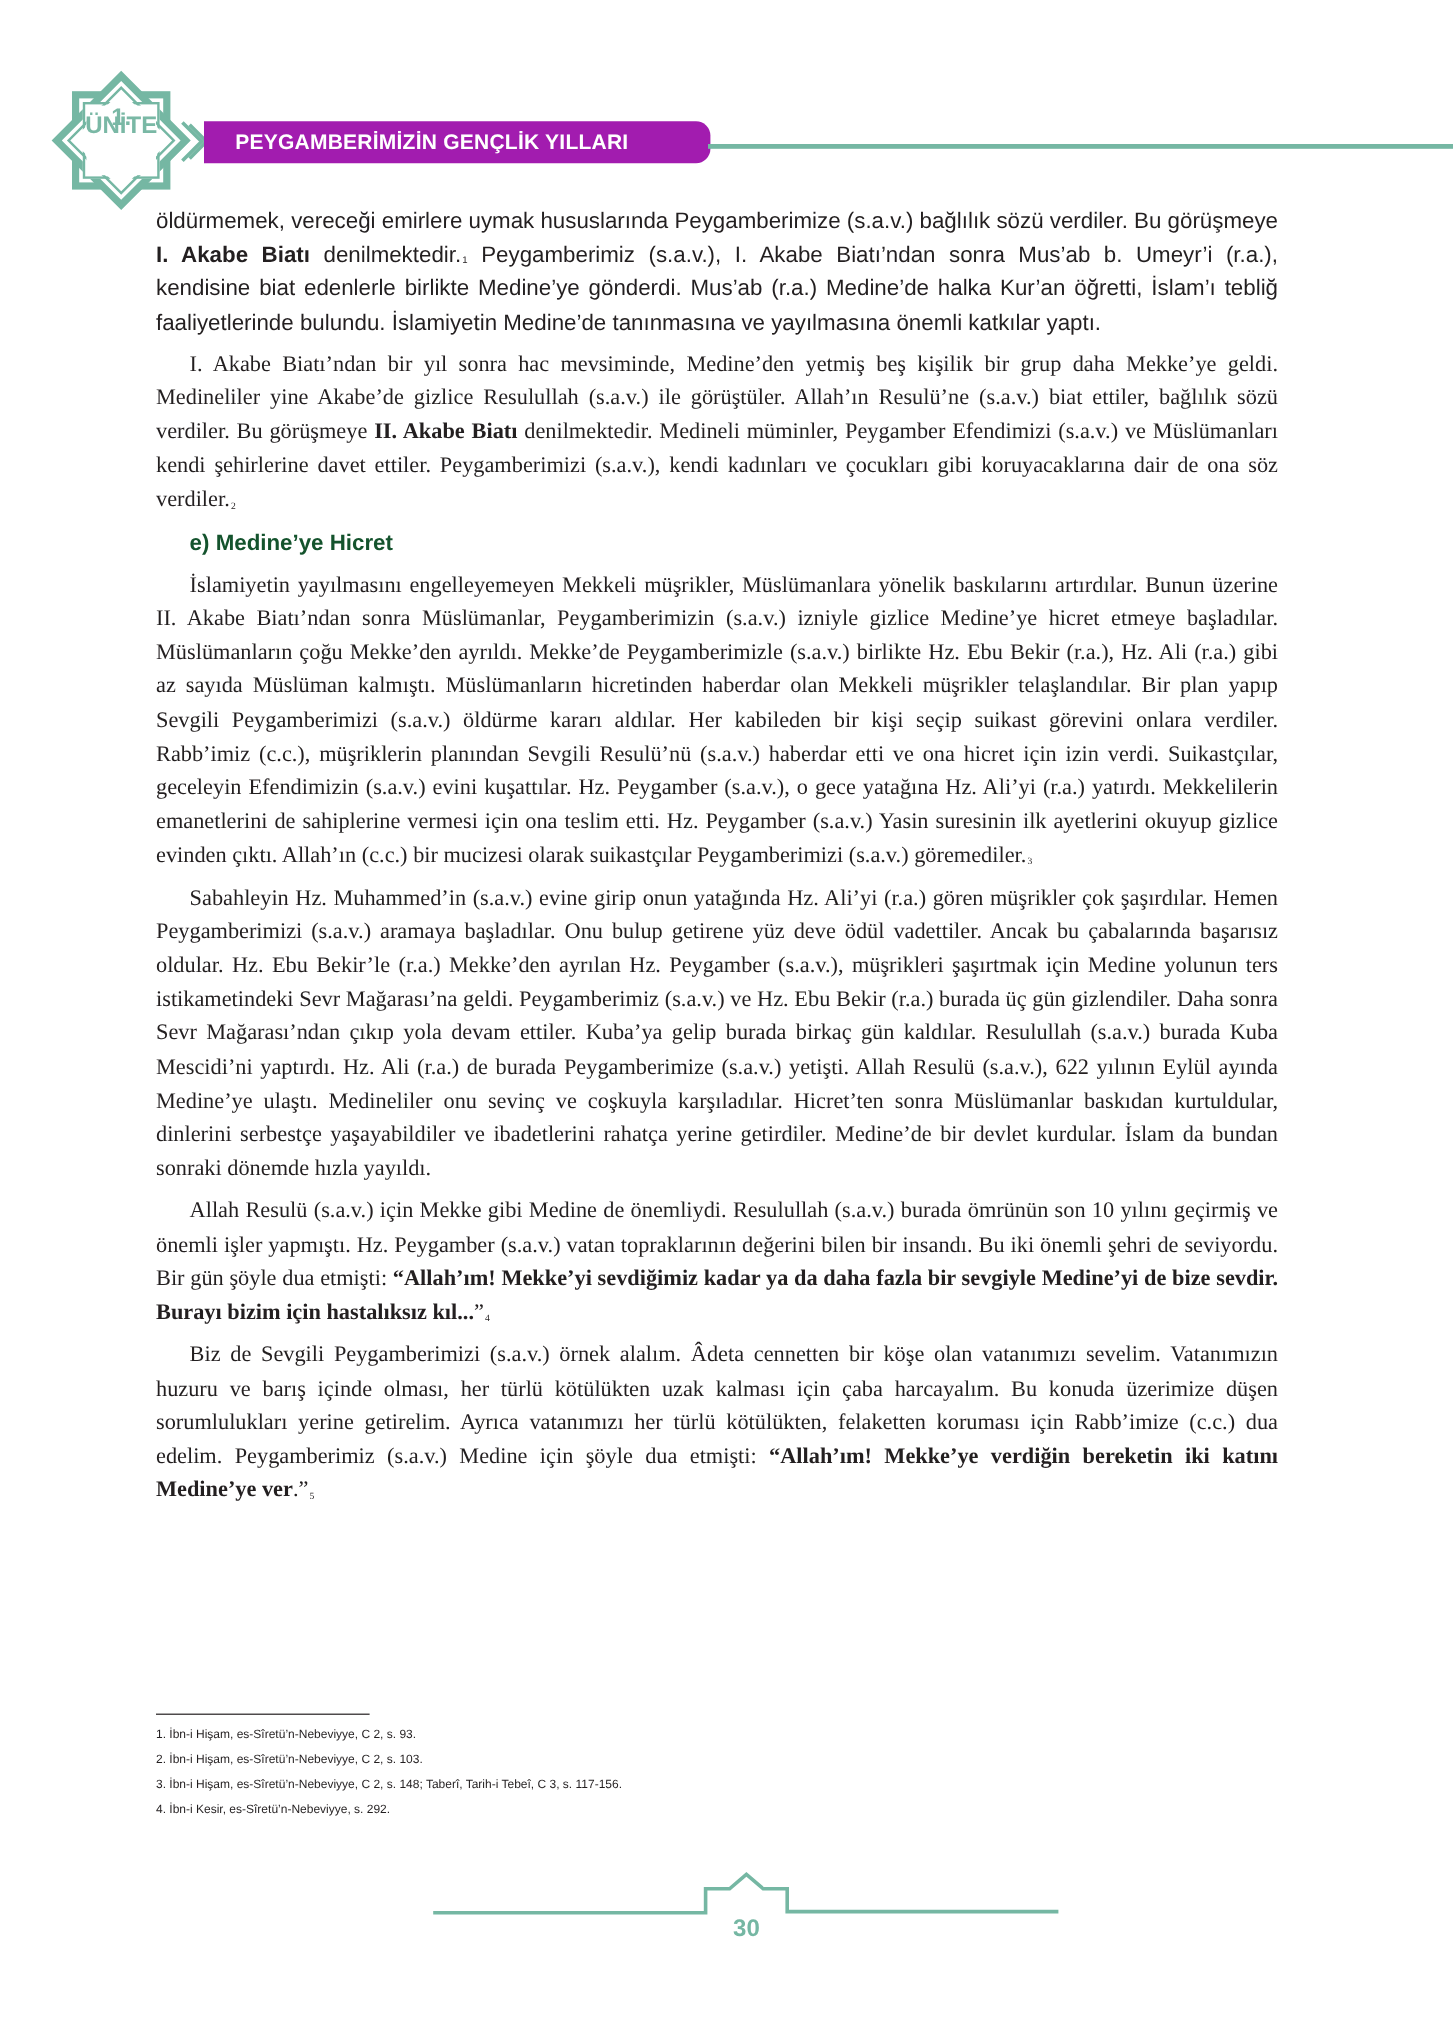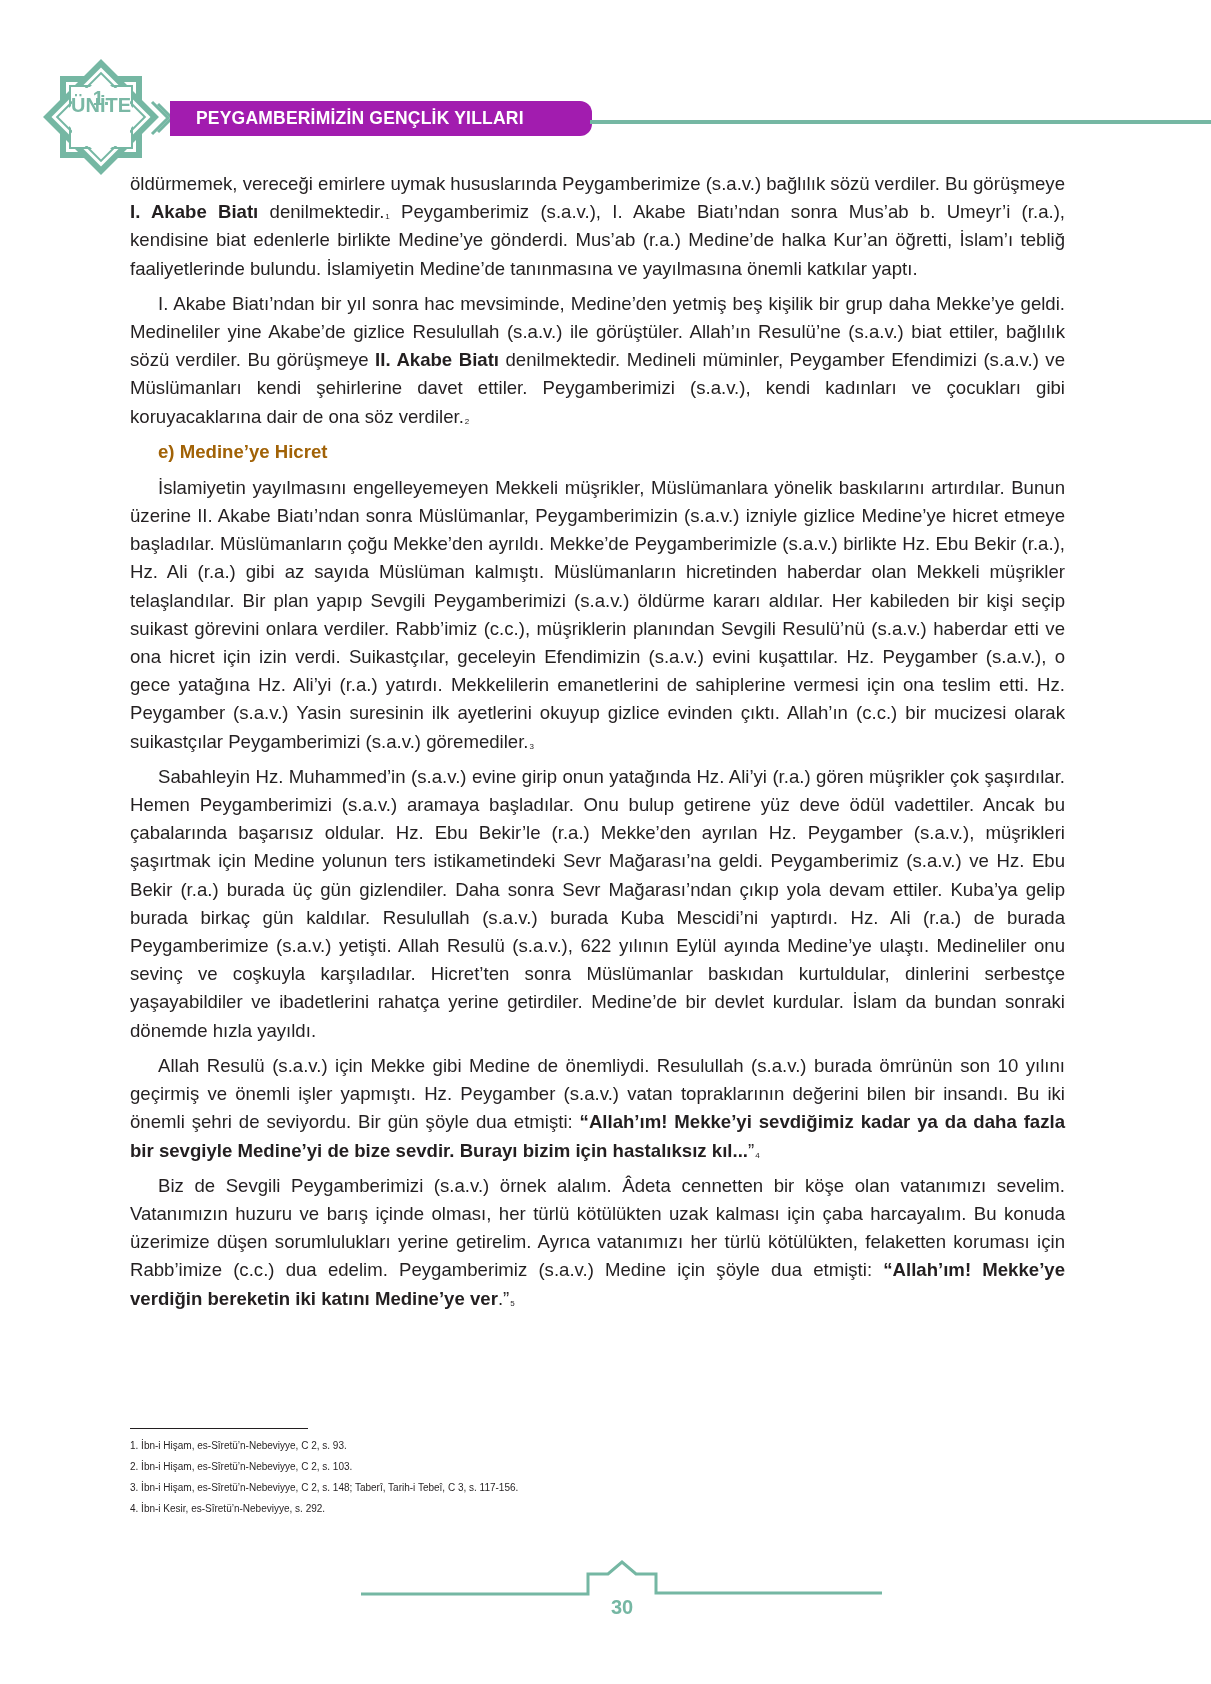--- a/index.html
+++ b/index.html
@@ -15,25 +15,25 @@
   .chevrons { position: absolute; left: 150px; top: 100px; }
   .title-bar { position: absolute; left: 170px; top: 101px; width: 422px; height: 35px;
                background: #a21caf; border-radius: 0 12px 12px 0; }
   .title-text { position: absolute; left: 26px; top: 0; line-height: 35px; color: #ffffff;
                 font-weight: bold; font-size: 17.5px; letter-spacing: 0.2px; white-space: nowrap; }
   .title-line { position: absolute; left: 590px; top: 120px; width: 621px; height: 4px; background: #75b7a3; }
 
   .content { position: absolute; left: 130px; top: 170px; width: 945px;
              font-size: 18.6px; line-height: 28.2px; }
   .content p { margin: 0 10px 7px 0; text-align: justify; text-indent: 0; }
-  .content p.indent { text-indent: 28px; }
+  .content p.indent { text-indent: 28px; font-family: Liberation Serif, serif; }
   .content p.first { text-indent: 0; }
   .content b { font-weight: bold; }
   sup.fn { font-size: 8px; vertical-align: top; position: relative; top: 5px; margin-left: 1px; }
-  .section-heading { color: #a16207; font-weight: bold; font-size: 18.6px; margin: 2px 0 8px 28px; line-height: 28px; }
+  .section-heading { color: #14532d; font-weight: bold; font-size: 18.6px; margin: 2px 0 8px 28px; line-height: 28px; }
 
   .footnotes { position: absolute; left: 130px; top: 1428px; width: 800px;
                font-size: 10px; line-height: 21px; color: #231f20; }
   .fn-rule { width: 178px; height: 1px; background: #231f20; margin-bottom: 6px; }
   .fn-item { white-space: nowrap; }
 
   .footer { position: absolute; left: 16px; top: 1560px; width: 1211px; height: 80px; }
   .page-number { position: absolute; left: 571px; top: 36px; width: 70px; text-align: center;
                  font-weight: bold; font-size: 20px; color: #75b7a3; }
 </style>

